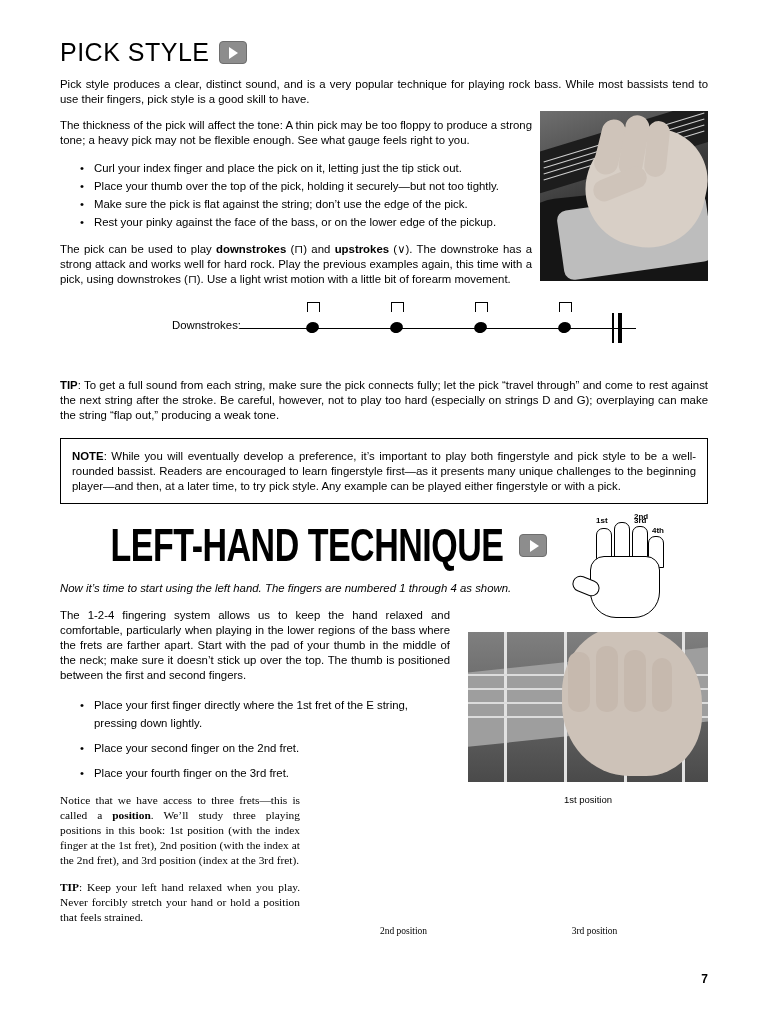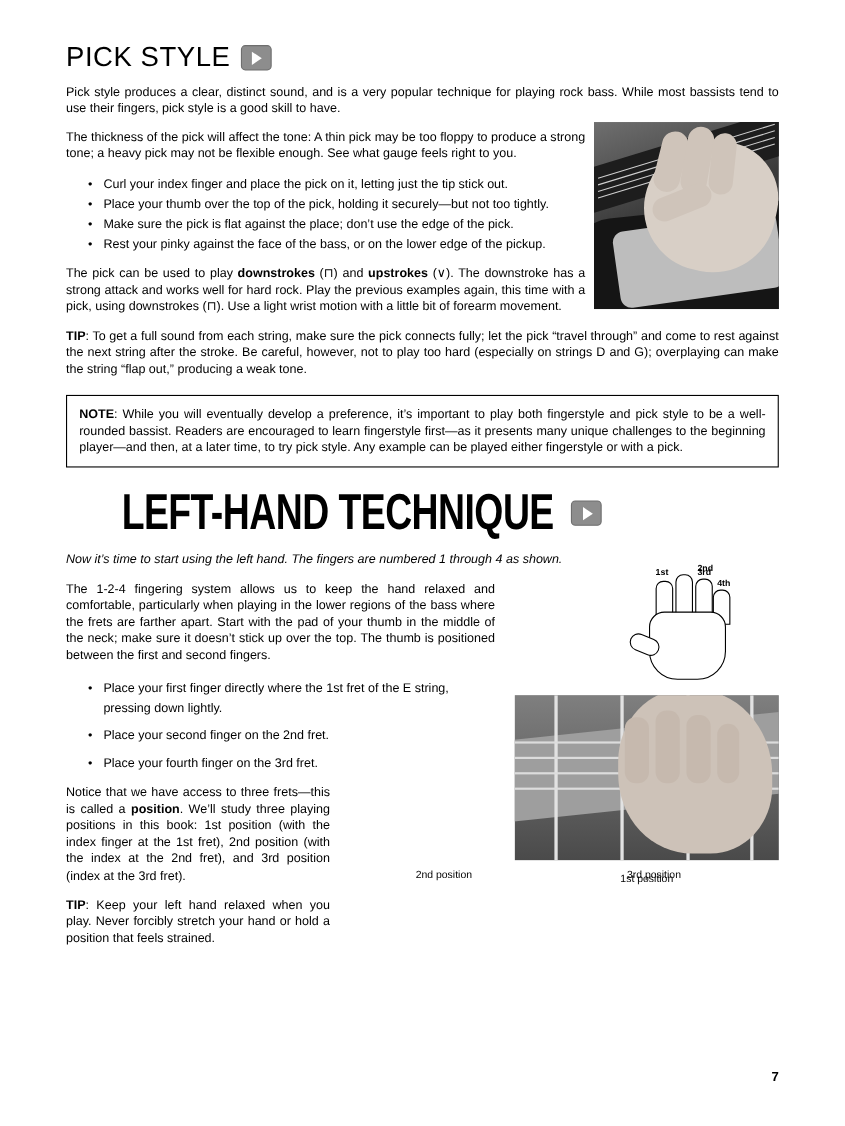--- a/index.html
+++ b/index.html
@@ -286,27 +286,41 @@
       <div class="pp-finger" style="left:106px; top:10px; width:22px; height:56px; transform:rotate(6deg);"></div>
       <div class="pp-finger" style="left:52px; top:62px; width:56px; height:22px; transform:rotate(-22deg);"></div>
     </div>
 
     <div style="width:472px;">
       <p>The thickness of the pick will affect the tone: A thin pick may be too floppy to produce a strong tone; a heavy pick may not be flexible enough. See what gauge feels right to you.</p>
 
       <ul>
         <li>Curl your index finger and place the pick on it, letting just the tip stick out.</li>
         <li>Place your thumb over the top of the pick, holding it securely—but not too tightly.</li>
-        <li>Make sure the pick is flat against the place; don’t use the edge of the pick.</li>
+        <li>Make sure the pick is flat against the string; don’t use the edge of the pick.</li>
         <li>Rest your pinky against the face of the bass, or on the lower edge of the pickup.</li>
       </ul>
 
       <p><span>The pick can be used to play </span><b>downstrokes</b><span> (</span><span>⊓</span><span>) and </span><b>upstrokes</b><span> (</span><span>∨</span><span>). The downstroke has a strong attack and works well for hard rock. Play the previous examples again, this time with a pick, using downstrokes (</span><span>⊓</span><span>). Use a light wrist motion with a little bit of forearm movement.</span></p>
     </div>
 
+    <div class="staff-wrap">
+      <div class="staff-label">Downstrokes:</div>
+      <div class="staff-line"></div>
+      <div class="note" style="left:246px;"></div>
+      <div class="downstroke-mark" style="left:247px;"></div>
+      <div class="note" style="left:330px;"></div>
+      <div class="downstroke-mark" style="left:331px;"></div>
+      <div class="note" style="left:414px;"></div>
+      <div class="downstroke-mark" style="left:415px;"></div>
+      <div class="note" style="left:498px;"></div>
+      <div class="downstroke-mark" style="left:499px;"></div>
+      <div class="barline thin" style="left:552px;"></div>
+      <div class="barline" style="left:558px;"></div>
+    </div>
 
     <p><b>TIP</b><span>:  To get a full sound from each string, make sure the pick connects fully; let the pick “travel through” and come to rest against the next string after the stroke. Be careful, however, not to play too hard (especially on strings D and G); overplaying can make the string “flap out,” producing a weak tone.</span></p>
 
     <div class="note-box">
       <p><b>NOTE</b><span>: While you will eventually develop a preference, it’s important to play both fingerstyle and pick style to be a well-rounded bassist. Readers are encouraged to learn fingerstyle first—as it presents many unique challenges to the beginning player—and then, at a later time, to try pick style. Any example can be played either fingerstyle or with a pick.</span></p>
     </div>
 
     <div class="lh-head-row">
       <span class="h1-lefthand">LEFT-HAND TECHNIQUE</span>
       <span class="audio-badge" style="margin-left:4px;">
@@ -352,21 +366,21 @@
       <p>The 1-2-4 fingering system allows us to keep the hand relaxed and comfortable, particularly when playing in the lower regions of the bass where the frets are farther apart. Start with the pad of your thumb in the middle of the neck; make sure it doesn’t stick up over the top. The thumb is positioned between the first and second fingers.</p>
       <ul style="margin-top:14px;">
         <li style="margin-bottom:8px;">Place your first finger directly where the 1st fret of the E string, pressing down lightly.</li>
         <li style="margin-bottom:8px;">Place your second finger on the 2nd fret.</li>
         <li>Place your fourth finger on the 3rd fret.</li>
       </ul>
     </div>
 
     <div class="caption" style="position:absolute; right:0; top:752px; width:240px;">1st position</div>
 
-    <div style="display:flex; gap:16px; margin-top:10px; align-items:center;">
+    <div style="display:flex; gap:16px; margin-top:10px; align-items:flex-end;font-family:Liberation Serif, serif;">
       <div style="width:240px;">
         <p><span>Notice that we have access to three frets—this is called a </span><b>position</b><span>. We’ll study three playing positions in this book: 1st position (with the index finger at the 1st fret), 2nd position (with the index at the 2nd fret), and 3rd position (index at the 3rd fret).</span></p>
         <p><b>TIP</b><span>: Keep your left hand relaxed when you play. Never forcibly stretch your hand or hold a position that feels strained.</span></p>
       </div>
 
       <div style="width:175px;">
         <div class="photo photo-frets-sm">
           <div class="fb-bg"></div>
 
           <div class="fb-fret" style="left:24px;"></div>

